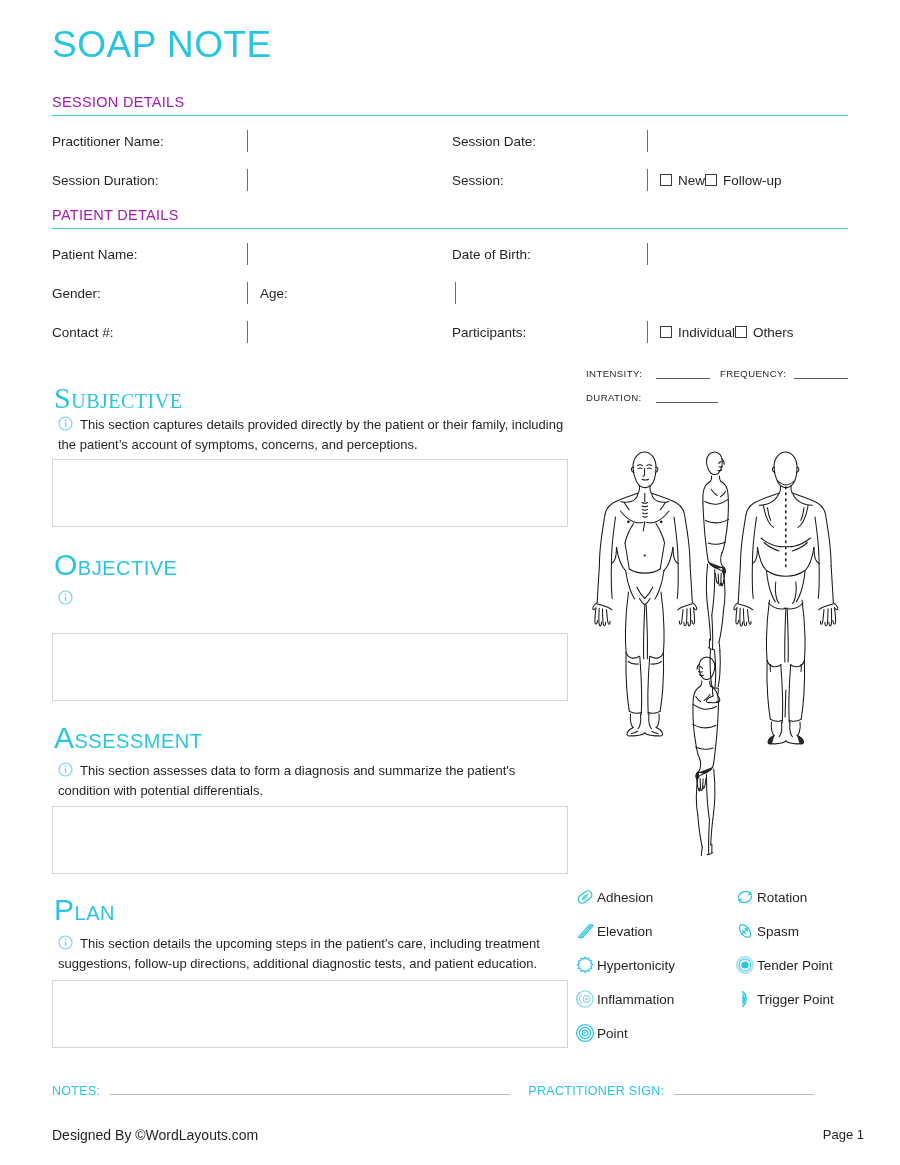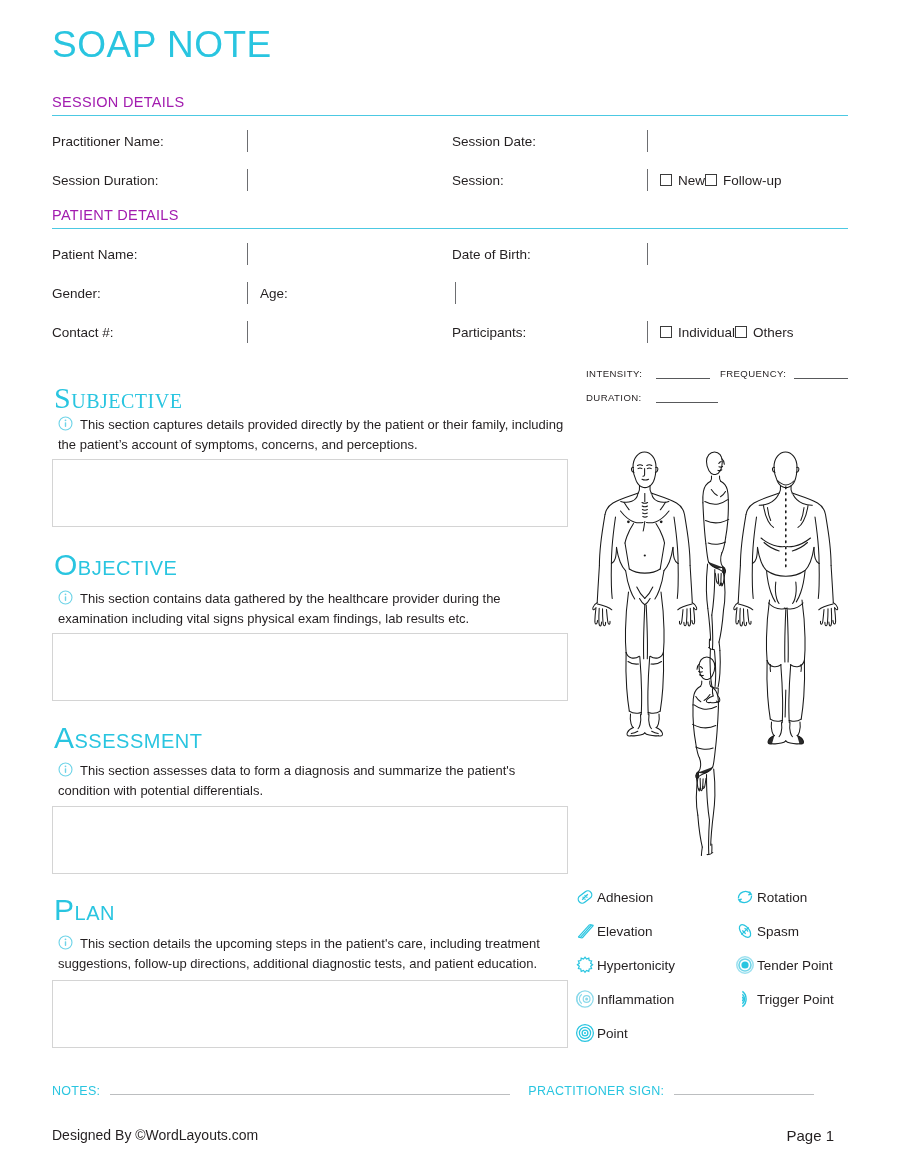--- a/index.html
+++ b/index.html
@@ -194,23 +194,23 @@
   }
   .footer-left {
     position: absolute;
     left: 52px;
     top: 1127px;
     font-size: 14px;
     color: #231f20;
   }
   .footer-right {
     position: absolute;
-    right: 66px;
+    right: 36px;
     top: 1127px;
-    font-size: 15px;
+    font-size: 13px;
     color: #231f20;
   }
 </style>
 </head>
 <body>
 
 <div class="page">
 
   <div class="doc-title">SOAP NOTE</div>
 
@@ -324,21 +324,21 @@
   <div class="soap-head" style="top:548px;">
     <span class="cap">O</span><span class="rest">BJECTIVE</span>
   </div>
   <div class="soap-desc" style="top:590px;">
     <span class="info-ico">
       <svg width="15" height="15" viewBox="0 0 16 16">
           <circle cx="8" cy="8" r="6.9" fill="none" stroke="#6fd4e8" stroke-width="1.2"></circle>
           <circle cx="8" cy="4.6" r="0.95" fill="#6fd4e8"></circle>
           <rect x="7.25" y="6.6" width="1.5" height="5" rx="0.6" fill="#6fd4e8"></rect>
         </svg>
-    </span><span>This section contains data gathered by the healthcare provider during the examination including vital signs physical exam findings, lab results etc.</span>
+    </span>
   </div>
   <div class="soap-box" style="top:633px; height:68px;"></div>
 
   <div class="soap-head" style="top:721px;">
     <span class="cap">A</span><span class="rest">SSESSMENT</span>
   </div>
   <div class="soap-desc" style="top:762px;">
     <span class="info-ico">
       <svg width="15" height="15" viewBox="0 0 16 16">
           <circle cx="8" cy="8" r="6.9" fill="none" stroke="#6fd4e8" stroke-width="1.2"></circle>

